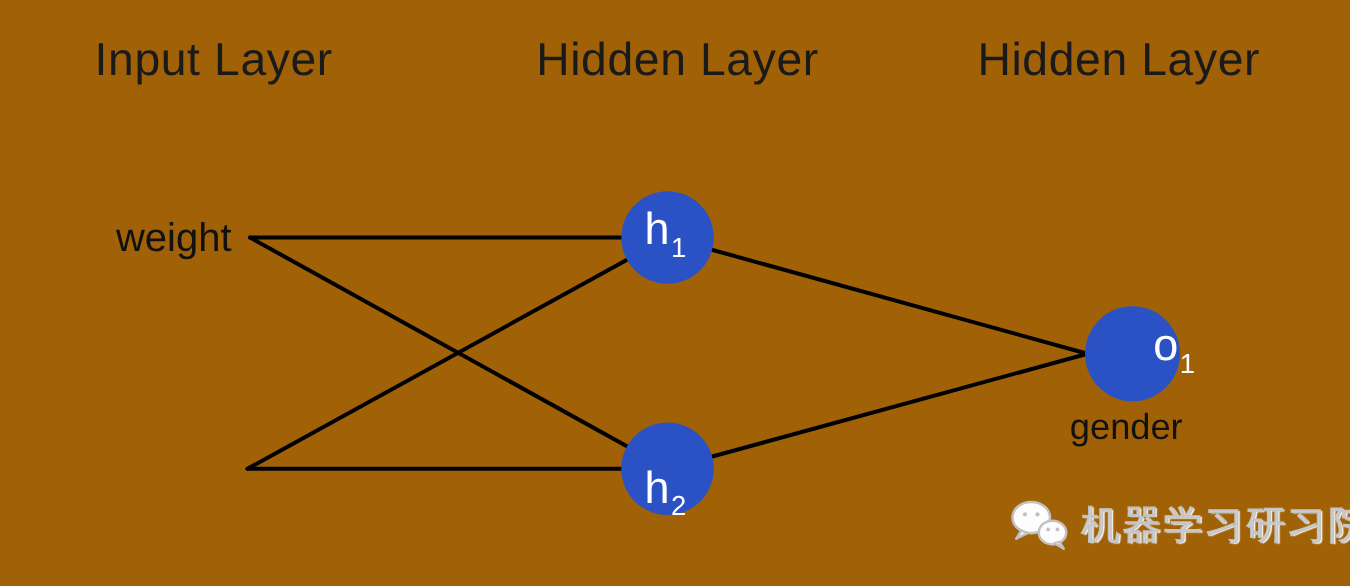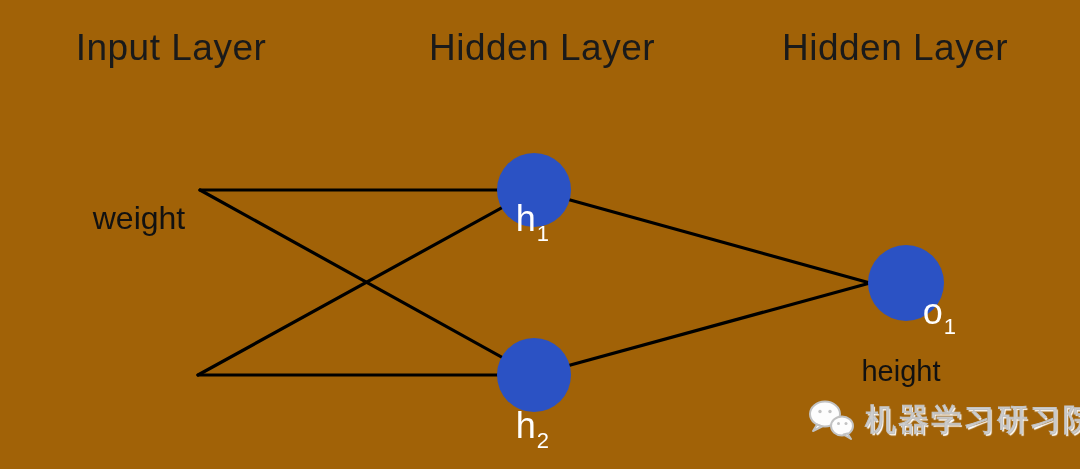--- a/index.html
+++ b/index.html
@@ -35,33 +35,31 @@
   }
   .node {
     fill: var(--node-blue, #2b52c4);
   }
   .io-label {
     position: absolute;
     transform: translate(-50%, -50%);
     font-size: 32px;
     color: #111111;
     white-space: nowrap;
-    margin-top: 28px;
   }
   .out-label {
     font-size: 29px;
   }
   .node-label {
     position: absolute;
     transform: translate(-55%, -56%);
     color: #ffffff;
     font-size: 36px;
     line-height: 1;
     white-space: nowrap;
-    margin-top: 36px;
   }
   .node-label sub {
     font-size: 22px;
     vertical-align: -10px;
     margin-left: 1px;
   }
   .watermark {
     position: absolute;
     left: 806px;
     top: 399px;
@@ -104,21 +102,21 @@
     <circle class="node" cx="534" cy="375" r="37"></circle>
     <circle class="node" cx="906" cy="283" r="38"></circle>
   </svg>
 
   <div class="io-label" style="left:139px; top:190px">weight</div>
 
   <div class="node-label" style="left:534px; top:190px"><span>h</span><sub>1</sub></div>
   <div class="node-label" style="left:534px; top:397px"><span>h</span><sub>2</sub></div>
   <div class="node-label" style="left:941px; top:283px"><span>o</span><sub>1</sub></div>
 
-  <div class="io-label out-label" style="left:901px; top:343px">height</div>
+  <div class="io-label out-label" style="left:901px; top:343px">gender</div>
 
   <div class="watermark">
     <svg class="wm-icon" width="50" height="42" viewBox="0 0 50 42">
       <g fill="#fdfdfd" stroke="#c2c2c2" stroke-width="2">
         <ellipse cx="19" cy="15" rx="15" ry="12.5"></ellipse>
         <path d="M11 25.5 L7 32 L16 27.5 Z" stroke-linejoin="round"></path>
         <ellipse cx="36" cy="27" rx="11" ry="9.5"></ellipse>
         <path d="M41.5 34.5 L45 40 L37.5 35.5 Z" stroke-linejoin="round"></path>
       </g>
       <g fill="#c2c2c2" stroke="none">

